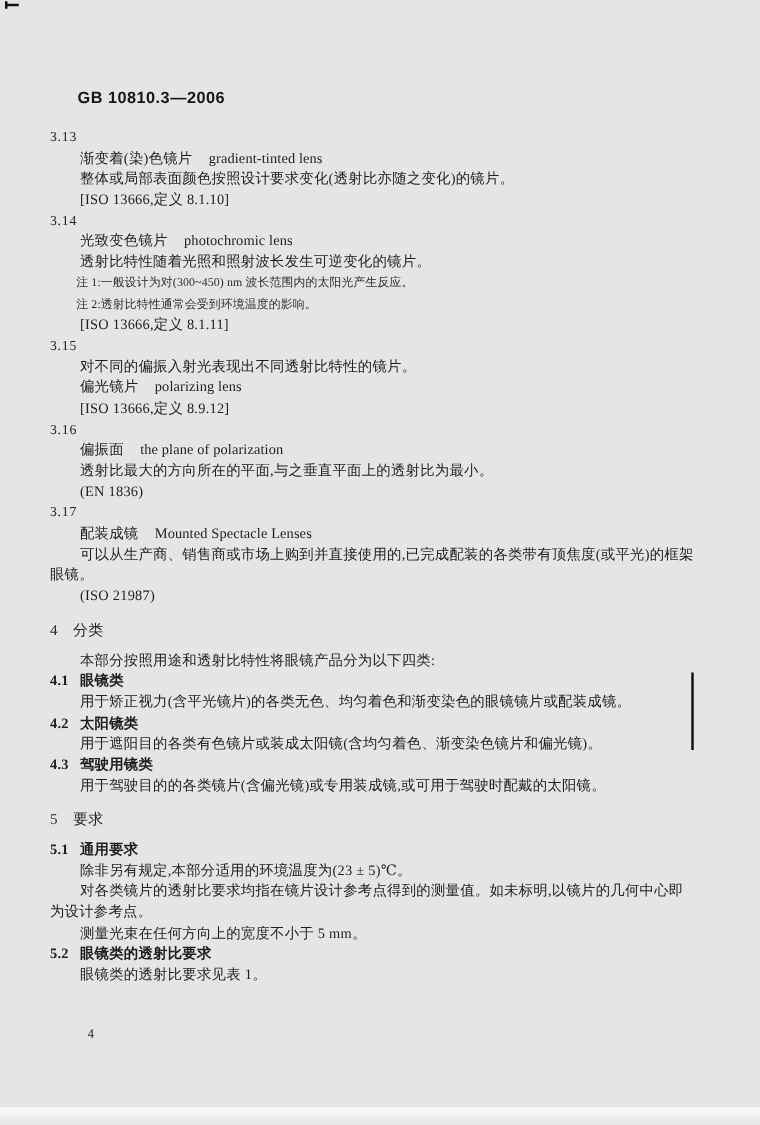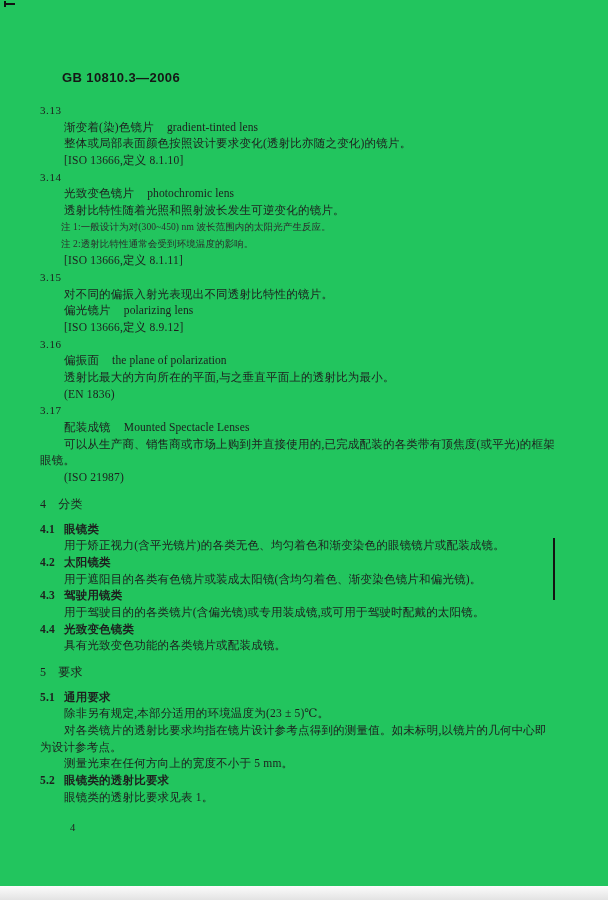--- a/index.html
+++ b/index.html
@@ -1,18 +1,18 @@
 <!DOCTYPE html>
 <html><head>
 <meta charset="utf-8">
 <style>
   html,body { margin:0; padding:0; background:#ffffff; }
   .page {
     position:relative; width:608px; height:900px;
-    background:#22c55e; overflow:hidden;
+    background:#e5e5e5; overflow:hidden;
     font-family:"Liberation Serif","DejaVu Serif",serif;
     color:#1e1e1e;
   }
   .scanwrap { filter: blur(0.25px); }
   .doc-header {
     position:absolute; left:62px; top:70px;
     font-family:"Liberation Sans","DejaVu Sans",sans-serif;
     font-weight:bold; font-size:13px; letter-spacing:0.4px; color:#161616;
   }
   .content { position:absolute; left:40px; top:102px; width:530px; }
@@ -86,32 +86,31 @@
       <div>
         <p class="line num">3.17</p>
         <p class="line term"><span class="zh">配装成镜</span><span class="en">Mounted Spectacle Lenses</span></p>
         <p class="line indent">可以从生产商、销售商或市场上购到并直接使用的,已完成配装的各类带有顶焦度(或平光)的框架</p>
         <p class="line">眼镜。</p>
         <p class="line indent">(ISO 21987)</p>
       </div>
 
       <div>
         <p class="line h1"><span>4</span><span class="ht">分类</span></p>
+        <p class="line indent">本部分按照用途和透射比特性将眼镜产品分为以下四类:</p>
 
         <p class="line sub"><span>4.1</span><span class="ht">眼镜类</span></p>
         <p class="line indent">用于矫正视力(含平光镜片)的各类无色、均匀着色和渐变染色的眼镜镜片或配装成镜。</p>
 
         <p class="line sub"><span>4.2</span><span class="ht">太阳镜类</span></p>
         <p class="line indent">用于遮阳目的各类有色镜片或装成太阳镜(含均匀着色、渐变染色镜片和偏光镜)。</p>
 
         <p class="line sub"><span>4.3</span><span class="ht">驾驶用镜类</span></p>
         <p class="line indent">用于驾驶目的的各类镜片(含偏光镜)或专用装成镜,或可用于驾驶时配戴的太阳镜。</p>
 
-        <p class="line sub"><span>4.4</span><span class="ht">光致变色镜类</span></p>
-        <p class="line indent">具有光致变色功能的各类镜片或配装成镜。</p>
       </div>
 
       <div>
         <p class="line h1"><span>5</span><span class="ht">要求</span></p>
 
         <p class="line sub"><span>5.1</span><span class="ht">通用要求</span></p>
         <p class="line indent">除非另有规定,本部分适用的环境温度为(23 ± 5)℃。</p>
         <p class="line indent">对各类镜片的透射比要求均指在镜片设计参考点得到的测量值。如未标明,以镜片的几何中心即</p>
         <p class="line">为设计参考点。</p>
         <p class="line indent">测量光束在任何方向上的宽度不小于 5 mm。</p>

